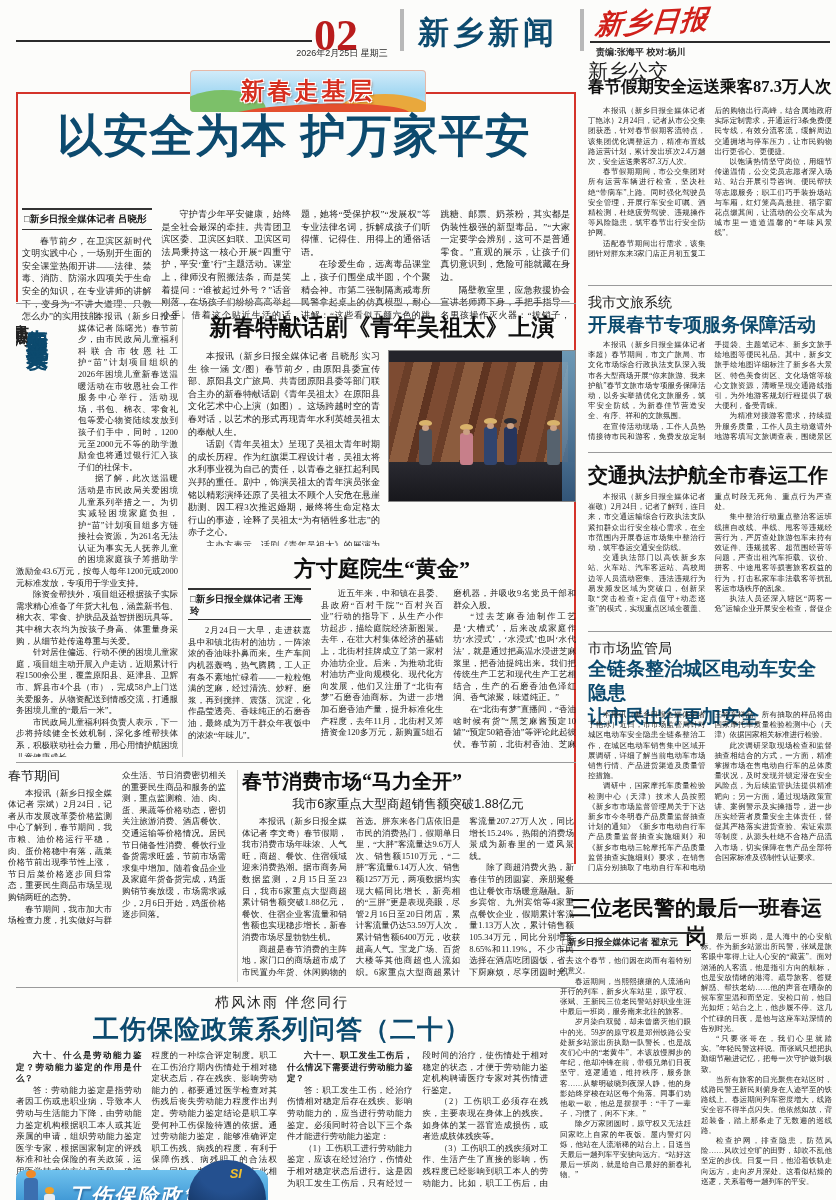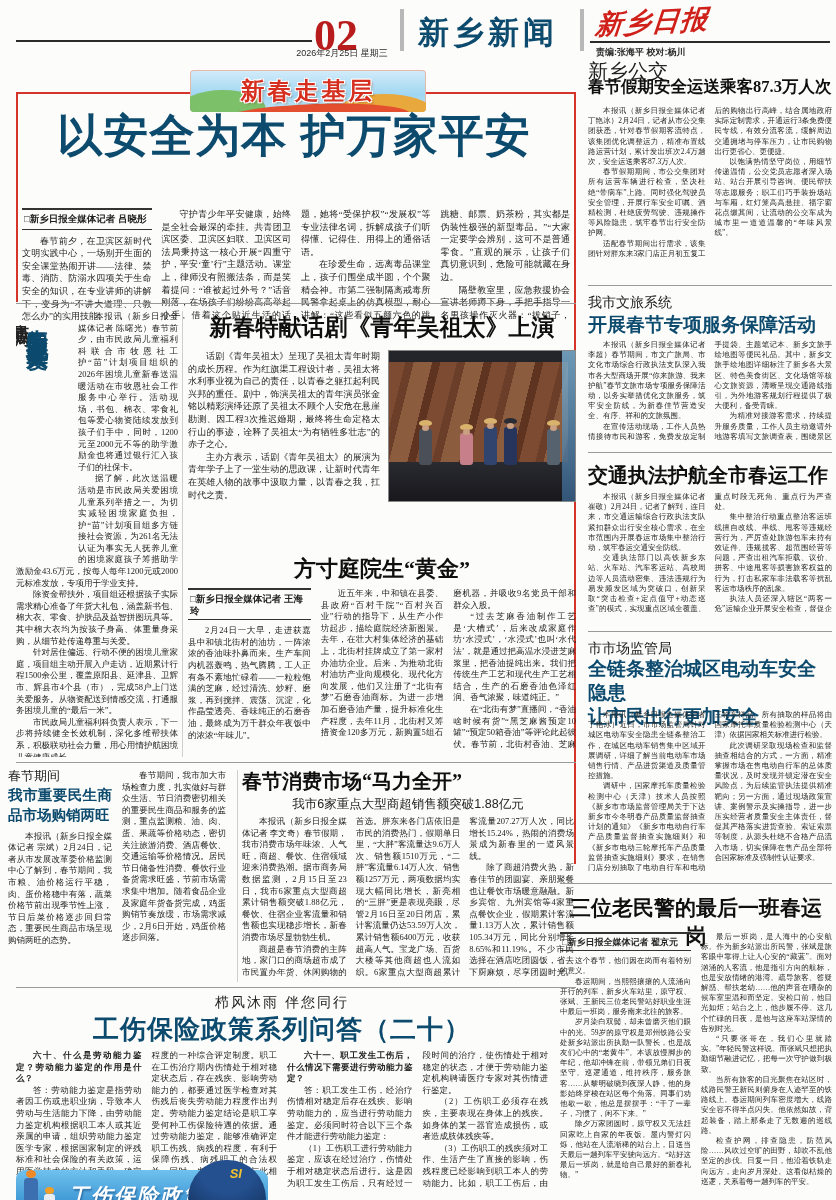--- a/index.html
+++ b/index.html
@@ -117,20 +117,21 @@
         <p class="para">市民政局儿童福利科负责人表示，下一步将持续健全长效机制，深化多维帮扶体系，积极联动社会力量，用心用情护航困境儿童健康成长。</p>
       </div>
   </div>
 
   <div class="vrule" style="left:182px;top:311px;height:446px;"></div>
 
   <div class="abs hl-serif" style="left:188px;top:312px;width:388px;text-align:center;font-size:23px;">新春特献话剧《青年吴祖太》上演</div>
   <div class="abs" style="left:188px;top:350px;width:388px;height:196px;display:flex;">
     <div class="cols body-l" style="width:192px;height:196px;">
       <div>
+          <p class="para">本报讯（新乡日报全媒体记者 吕晓彤 实习生 徐一涵 文/图）春节前夕，由原阳县委宣传部、原阳县文广旅局、共青团原阳县委等部门联合主办的新春特献话剧《青年吴祖太》在原阳县文化艺术中心上演（如图）。这场跨越时空的青春对话，以艺术的形式再现青年水利英雄吴祖太的奉献人生。</p>
           <p class="para">话剧《青年吴祖太》呈现了吴祖太青年时期的成长历程。作为红旗渠工程设计者，吴祖太将水利事业视为自己的责任，以青春之躯扛起利民兴邦的重任。剧中，饰演吴祖太的青年演员张金铭以精彩演绎还原了吴祖太不顾个人安危在悬崖勘测、因工程3次推迟婚期，最终将生命定格太行山的事迹，诠释了吴祖太“为有牺牲多壮志”的赤子之心。</p>
           <p class="para">主办方表示，话剧《青年吴祖太》的展演为青年学子上了一堂生动的思政课，让新时代青年在英雄人物的故事中汲取力量，以青春之我，扛时代之责。</p>
         </div>
     </div>
     <div class="photo" style="width:188px;height:152px;margin-left:8px;">
       <span class="wall"></span>
       <span class="floor"></span>
       <span class="blue"></span>
       <span class="actor" style="left:16%;background:#4b4f58;">
           <i></i>
@@ -164,21 +165,20 @@
         <p class="para">“过去芝麻香油制作工艺是‘大槽式’，后来改成家庭作坊‘水浸式’，‘水浸式’也叫‘水代法’，就是通过把高温水浸进芝麻浆里，把香油提纯出来。我们把传统生产工艺和现代生产工艺相结合，生产的石磨香油色泽红润、香气浓聚，味道纯正。”</p>
         <p class="para">在“北街有梦”直播间，“香油啥时候有货”“黑芝麻酱预定10罐”“预定50箱香油”等评论此起彼伏。春节前，北街村香油、芝麻酱成为线上线下的年货“爆品”，供不应求。“现在，油坊的3台石磨可年产石磨香油4.5万公斤，芝麻酱1.5万公斤，每年可给村集体经济增加收入12万元左右，同时带动了全村20名群众就业，人均月收入超过3000元。”北街村党支部书记艾随红说。</p>
       </div>
   </div>
 
   <div class="hdiv" style="left:16px;top:762px;width:560px;"></div>
 
   <div class="abs cols body-m" style="left:8px;top:770px;width:218px;height:212px;columns:2;column-gap:10px;">
     <div style="break-inside:avoid;margin-bottom:6px;">
       <div class="kicker" style="font-size:13px;margin-bottom:3px;">春节期间</div>
-      <div class="hl" style="font-size:14.5px;line-height:20px;">我市重要民生商品市场购销两旺</div>
     </div>
     <div>
         <p class="para">本报讯（新乡日报全媒体记者 宗斌）2月24日，记者从市发展改革委价格监测中心了解到，春节期间，我市粮、油价格运行平稳，肉、蛋价格稳中有落，蔬菜价格节前出现季节性上涨，节日后菜价格逐步回归常态，重要民生商品市场呈现购销两旺的态势。</p>
         <p class="para">春节期间，我市加大市场检查力度，扎实做好与群众生活、节日消费密切相关的重要民生商品和服务的监测，重点监测粮、油、肉、蛋、果蔬等价格动态，密切关注旅游消费、酒店餐饮、交通运输等价格情况。居民节日储备性消费、餐饮行业备货需求旺盛，节前市场需求集中增加。随着食品企业及家庭年货备货完成，鸡蛋购销节奏放缓，市场需求减少，2月6日开始，鸡蛋价格逐步回落。</p>
       </div>
   </div>
 
   <div class="vrule" style="left:237px;top:770px;height:212px;"></div>
 
   <div class="abs hl-serif" style="left:242px;top:768px;width:332px;text-align:left;font-size:20px;">春节消费市场“马力全开”</div>

